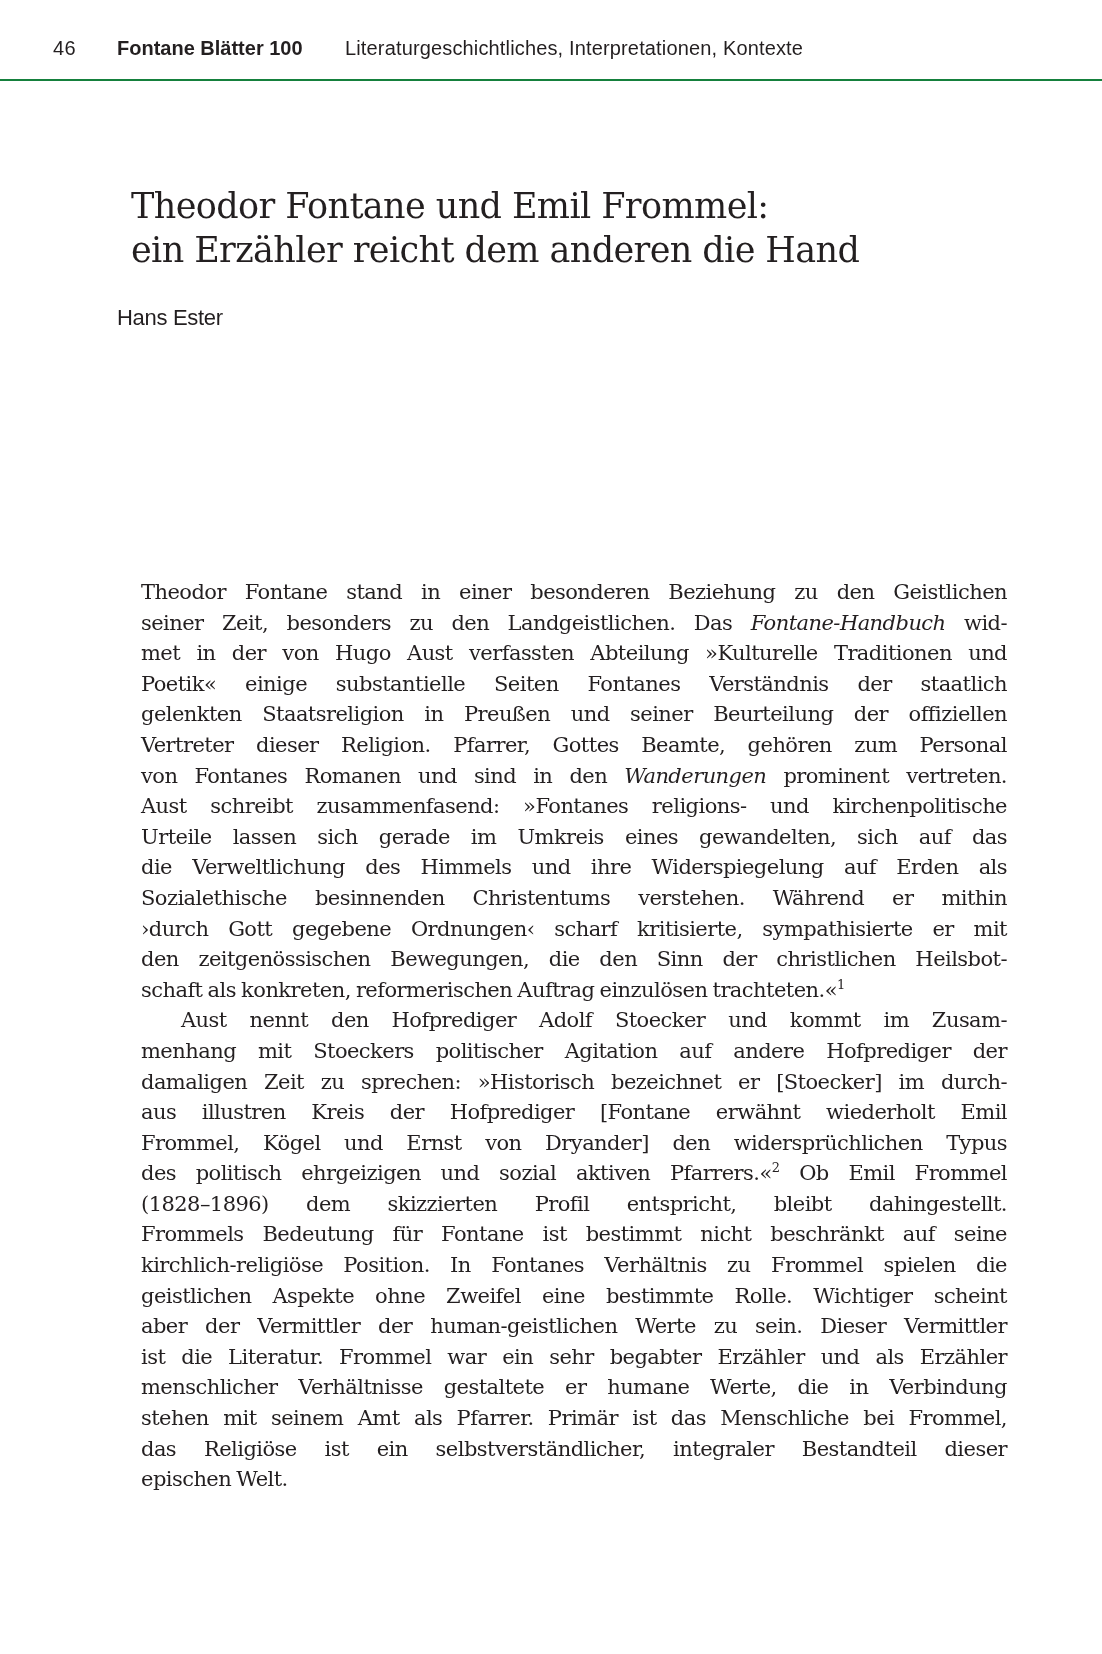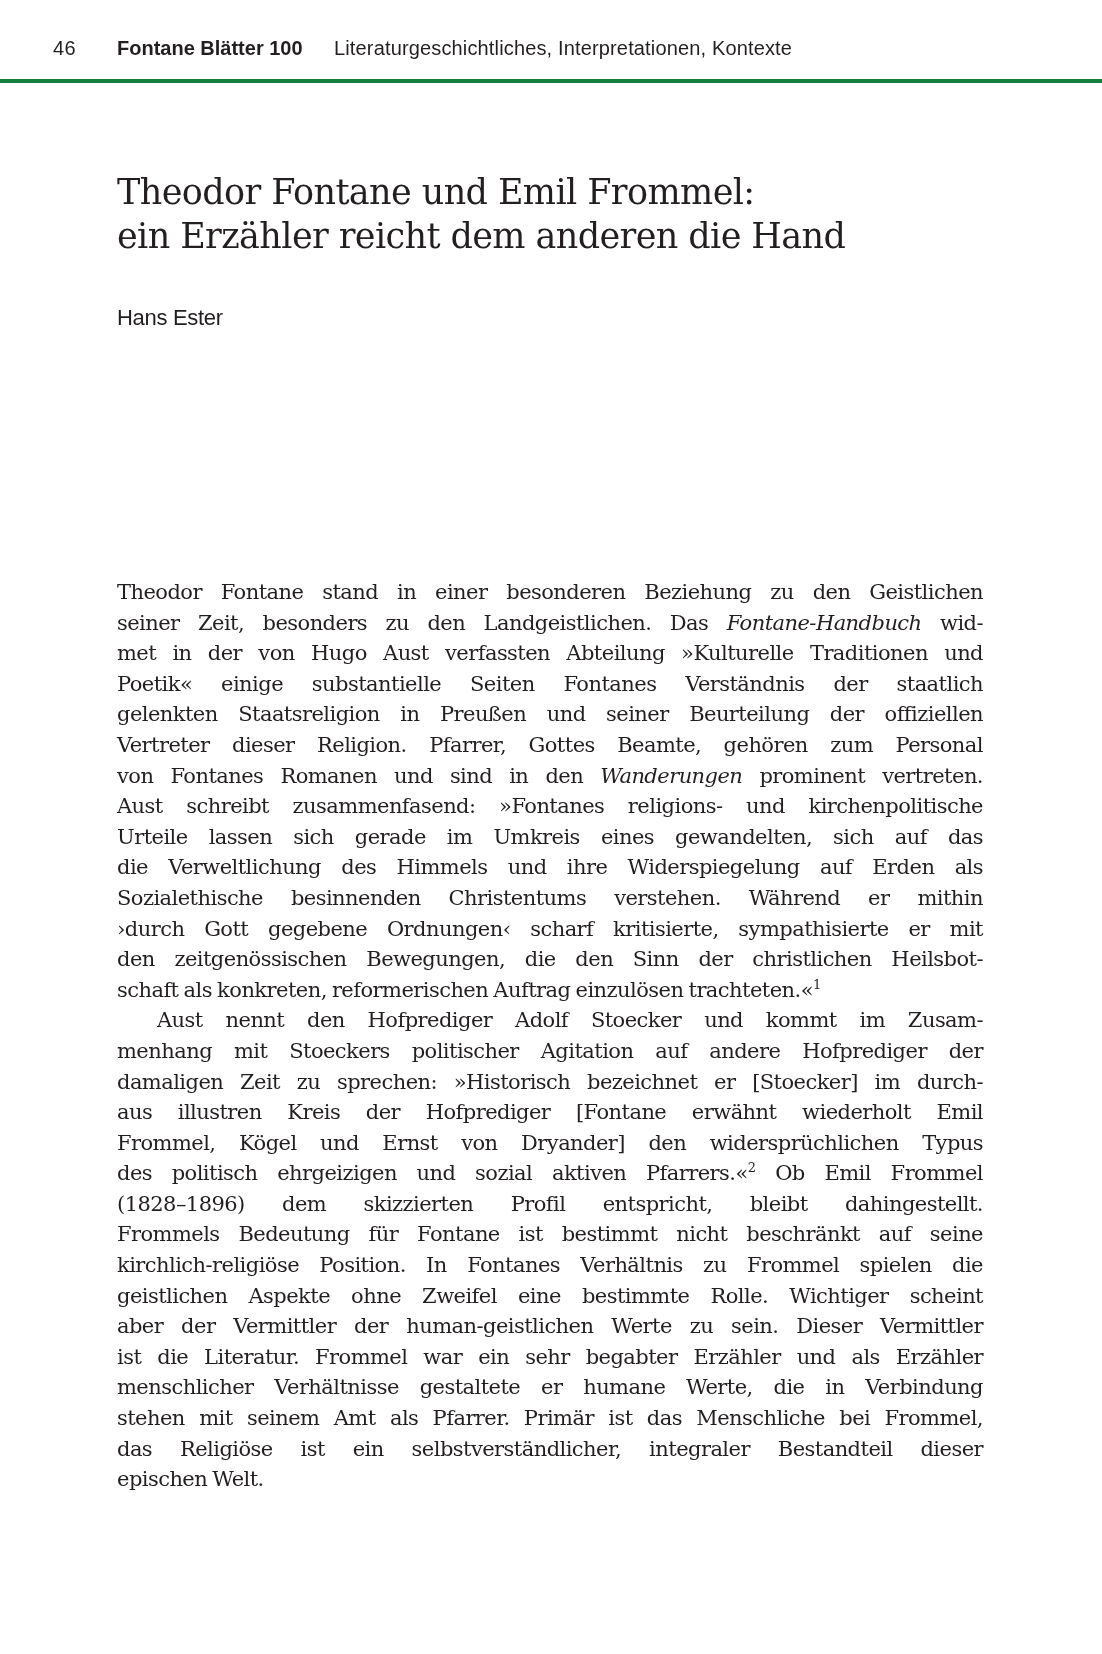--- a/index.html
+++ b/index.html
@@ -13,54 +13,54 @@
       position: relative;
       overflow: hidden;
       color: #231f20;
     }
     .running-head {
       position: absolute;
       left: 0;
       top: 0;
       width: 1102px;
       height: 79px;
-      border-bottom: 4px solid #15803d;
+      border-bottom: 2px solid #15803d;
       font-family: "Liberation Sans", sans-serif;
       font-size: 20px;
       color: #231f20;
     }
     .running-head .page-num {
       position: absolute;
       left: 53px;
       top: 37px;
       letter-spacing: 0.3px;
     }
     .running-head .journal {
       position: absolute;
       left: 117px;
       top: 37px;
       font-weight: bold;
     }
     .running-head .section {
       position: absolute;
-      left: 334px;
+      left: 345px;
       top: 37px;
       letter-spacing: 0.15px;
     }
     .title-block {
       position: absolute;
       left: 117px;
       top: 170px;
       font-family: "DejaVu Serif", "Liberation Serif", serif;
       font-size: 35px;
       line-height: 44px;
       letter-spacing: -0.6px;
       color: #231f20;
       font-weight: normal;
-      margin: 0;
+      margin: 14px;
     }
     .author {
       position: absolute;
       left: 117px;
       top: 305px;
       font-family: Liberation Sans, sans-serif;
       font-size: 22px;
       letter-spacing: -0.3px;
       color: #231f20;
     }
@@ -88,20 +88,21 @@
       text-align-last: left;
     }
     .body-text .line.indent {
       padding-left: 40px;
     }
     .body-text .line-inner {
       display: inline-block;
       width: 100%;
       text-align: justify;
       text-align-last: justify;
+      margin-left: 24px;
     }
     .body-text .line.last .line-inner {
       text-align-last: left;
     }
     .body-text em {
     }
     sup {
       font-size: 13px;
       line-height: 0;
       vertical-align: 8px;

